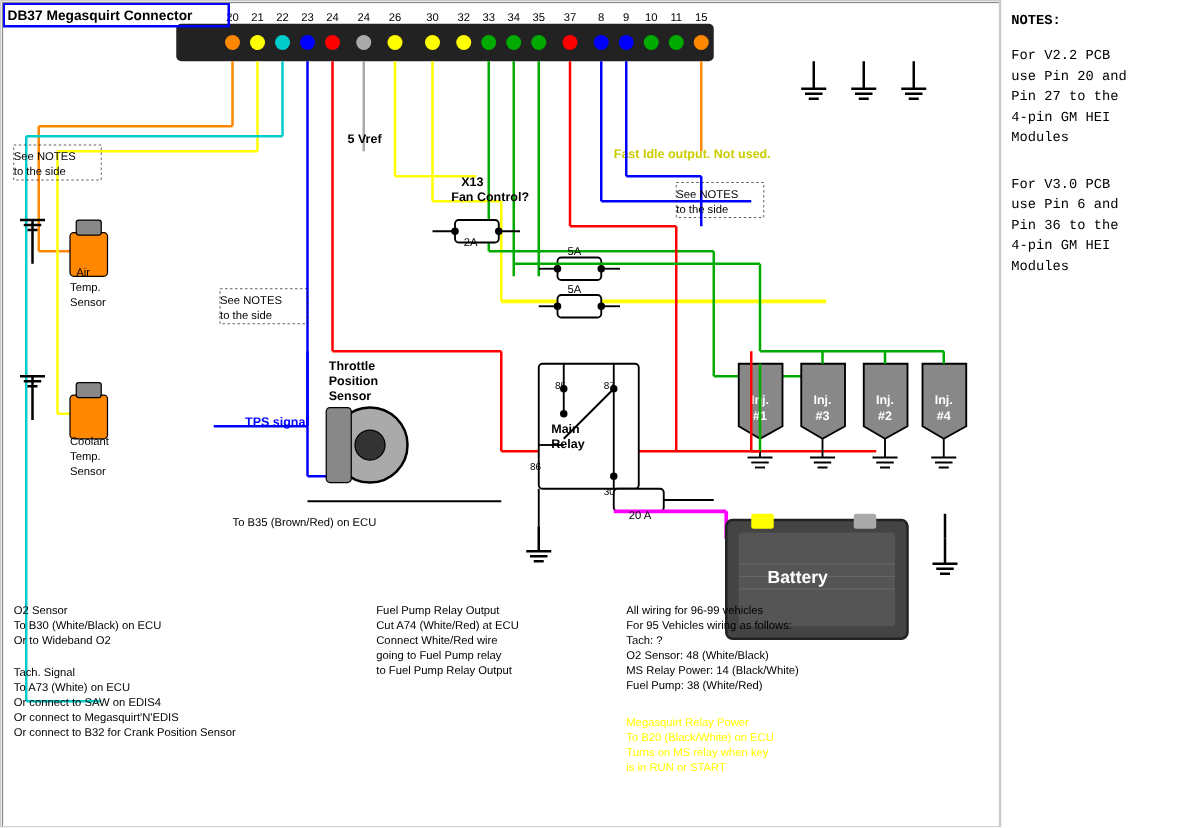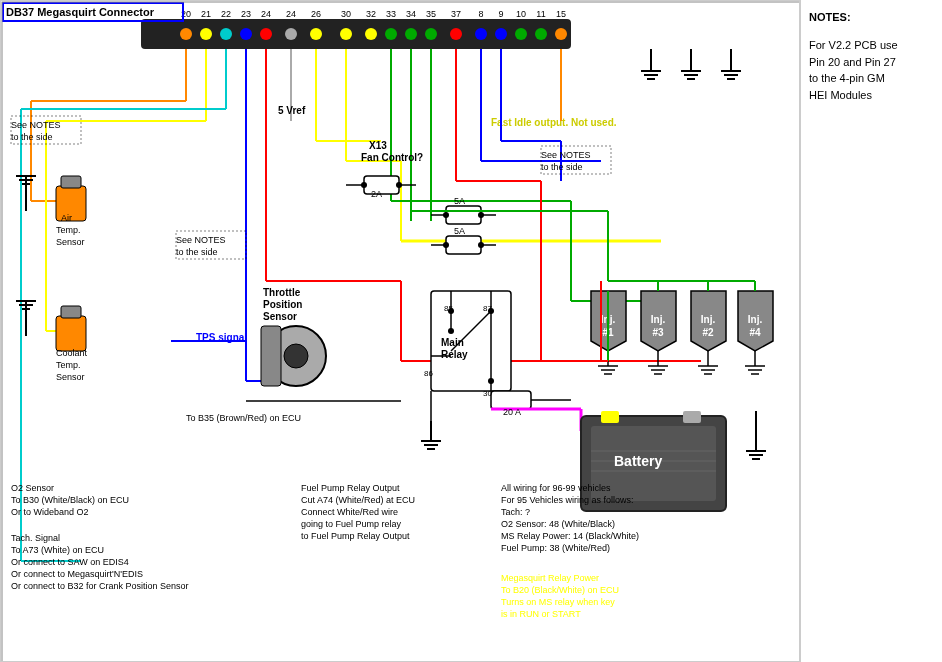--- a/index.html
+++ b/index.html
@@ -21,20 +21,21 @@
       overflow: hidden;
     }
     #notes-panel {
       width: 114px;
       height: 662px;
       background: #fff;
       padding: 10px 8px;
       border-left: 1px solid #ccc;
       font-size: 11px;
       line-height: 1.4;
+      font-family: Liberation Mono, monospace;
     }
     svg {
       position: absolute;
       top: 0;
       left: 0;
       width: 800px;
       height: 662px;
     }
   </style>
 </head>
@@ -370,13 +371,14 @@
     <text x="500" y="604" font-size="9" fill="#ffff00">Turns on MS relay when key</text>
     <text x="500" y="616" font-size="9" fill="#ffff00">is in RUN or START</text>
 
     <rect x="1" y="1" width="798" height="660" fill="none" stroke="#888" stroke-width="1"></rect>
   </svg>
 </div>
 
 <div id="notes-panel">
   <p style="font-weight:bold; margin-bottom:12px;">NOTES:</p>
   <p style="margin-bottom:20px; line-height:1.5;">For V2.2 PCB use Pin 20 and Pin 27 to the 4-pin GM HEI Modules</p>
+  <p style="line-height:1.5;">For V3.0 PCB use Pin 6 and Pin 36 to the 4-pin GM HEI Modules</p>
 </div>
 
 </body></html>

